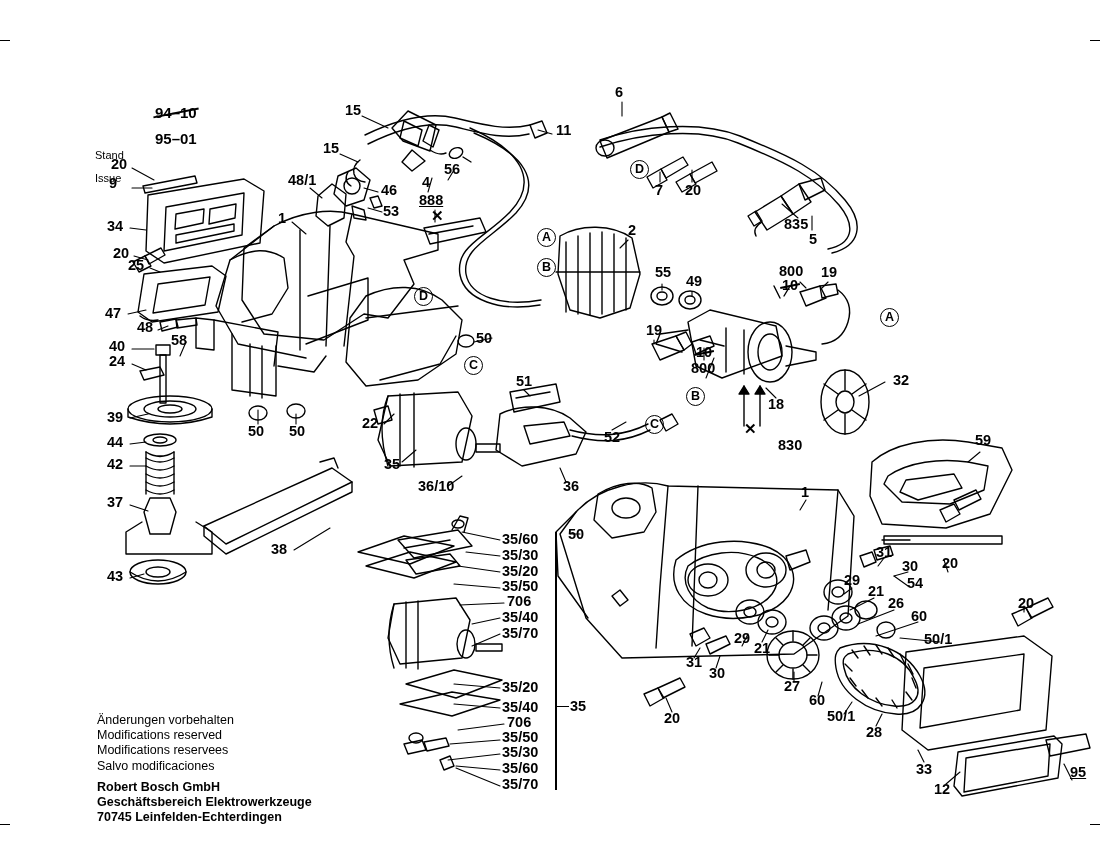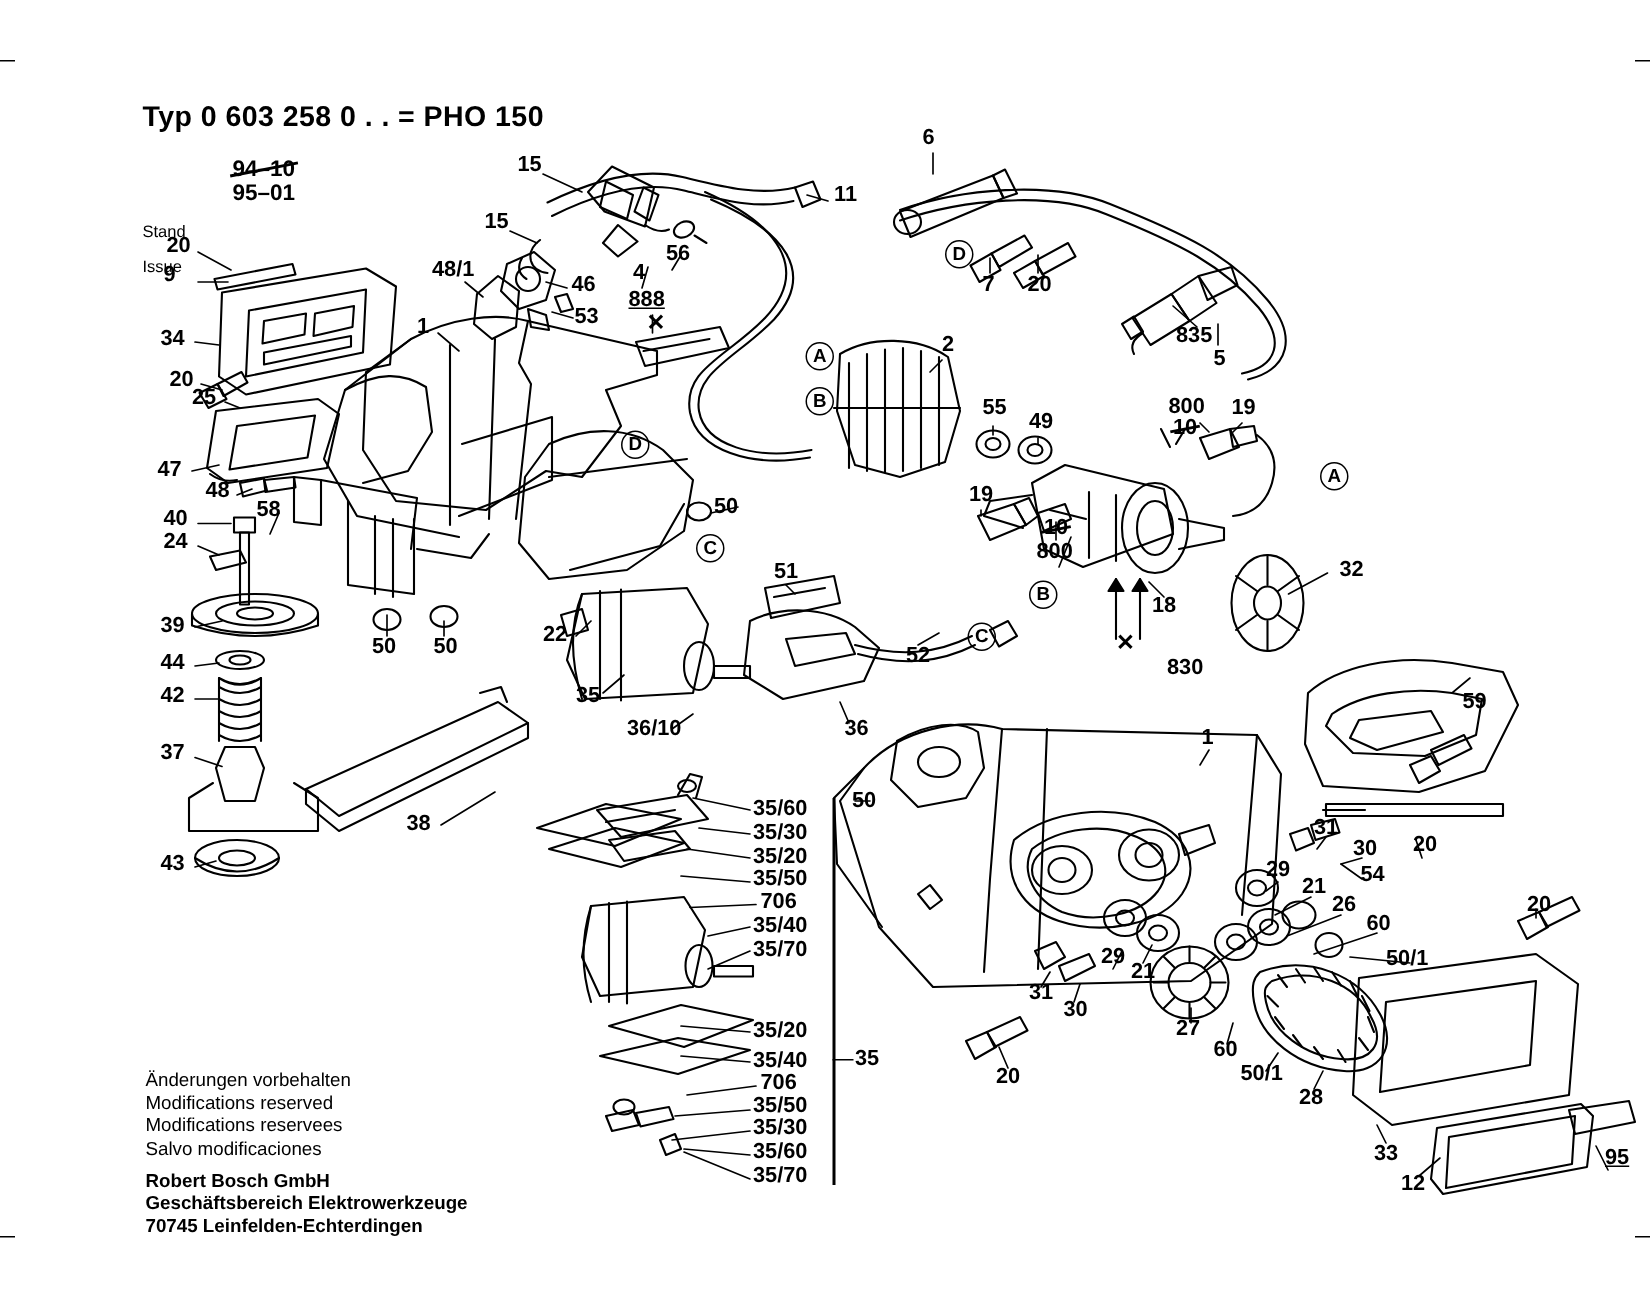--- a/index.html
+++ b/index.html
@@ -110,27 +110,26 @@
   .crop {
     position: absolute;
     background: #000;
   }
 </style>
 </head>
 <body>
 
 <div id="page">
 
-  <div class="hdr-title">Typ 0 603 258 0 . . = PHO 150</div>
 
   <div class="hdr-label" style="left:95px; top:104px;">Stand</div>
   <div class="hdr-line" style="left:155px; top:104px;"><span class="strike">94–10</span></div>
 
   <div class="hdr-label" style="left:95px; top:127px;">Issue</div>
-  <div class="hdr-line" style="left:155px; top:120px;">95–01</div>
+  <div class="hdr-line" style="left:155px; top:130px;">95–01</div>
 
   <svg class="art" viewBox="0 0 1100 864">
     <g fill="none" stroke="#000" stroke-width="1.4" stroke-linejoin="round" stroke-linecap="round">
 
       <path d="M365 135 C400 118 430 112 455 118 C480 124 505 131 530 125"></path>
       <path d="M368 144 C402 127 432 121 456 127 C481 133 504 140 529 134"></path>
       <path d="M530 125 l12 -4 l5 12 l-12 5 z"></path>
       <path d="M392 128 l16 -17 l28 14 l-6 26 l-27 -10 z"></path>
       <path d="M404 121 l18 9 l-4 16 l-18 -8 z"></path>
       <path d="M423 141 l6 -16 l10 5 l-6 17 z"></path>
@@ -504,21 +503,21 @@
   <div class="callout" style="left:893px; top:373px;">32</div>
   <div class="callout" style="left:809px; top:232px;">5</div>
   <div class="callout" style="left:784px; top:217px;">835</div>
   <div class="callout" style="left:655px; top:183px;">7</div>
   <div class="callout" style="left:685px; top:183px;">20</div>
   <div class="callout" style="left:476px; top:331px;">50</div>
   <div class="callout" style="left:516px; top:374px;">51</div>
   <div class="callout" style="left:604px; top:430px;">52</div>
   <div class="callout" style="left:563px; top:479px;">36</div>
   <div class="callout" style="left:418px; top:479px;">36/10</div>
-  <div class="callout" style="left:975px; top:433px;margin-top:28px;">59</div>
+  <div class="callout" style="left:975px; top:433px;">59</div>
   <div class="callout" style="left:801px; top:485px;">1</div>
   <div class="callout" style="left:942px; top:556px;">20</div>
   <div class="callout" style="left:907px; top:576px;">54</div>
   <div class="callout" style="left:876px; top:545px;">31</div>
   <div class="callout" style="left:902px; top:559px;">30</div>
   <div class="callout" style="left:844px; top:573px;">29</div>
   <div class="callout" style="left:868px; top:584px;">21</div>
   <div class="callout" style="left:888px; top:596px;">26</div>
   <div class="callout" style="left:911px; top:609px;">60</div>
   <div class="callout" style="left:924px; top:632px;">50/1</div>

